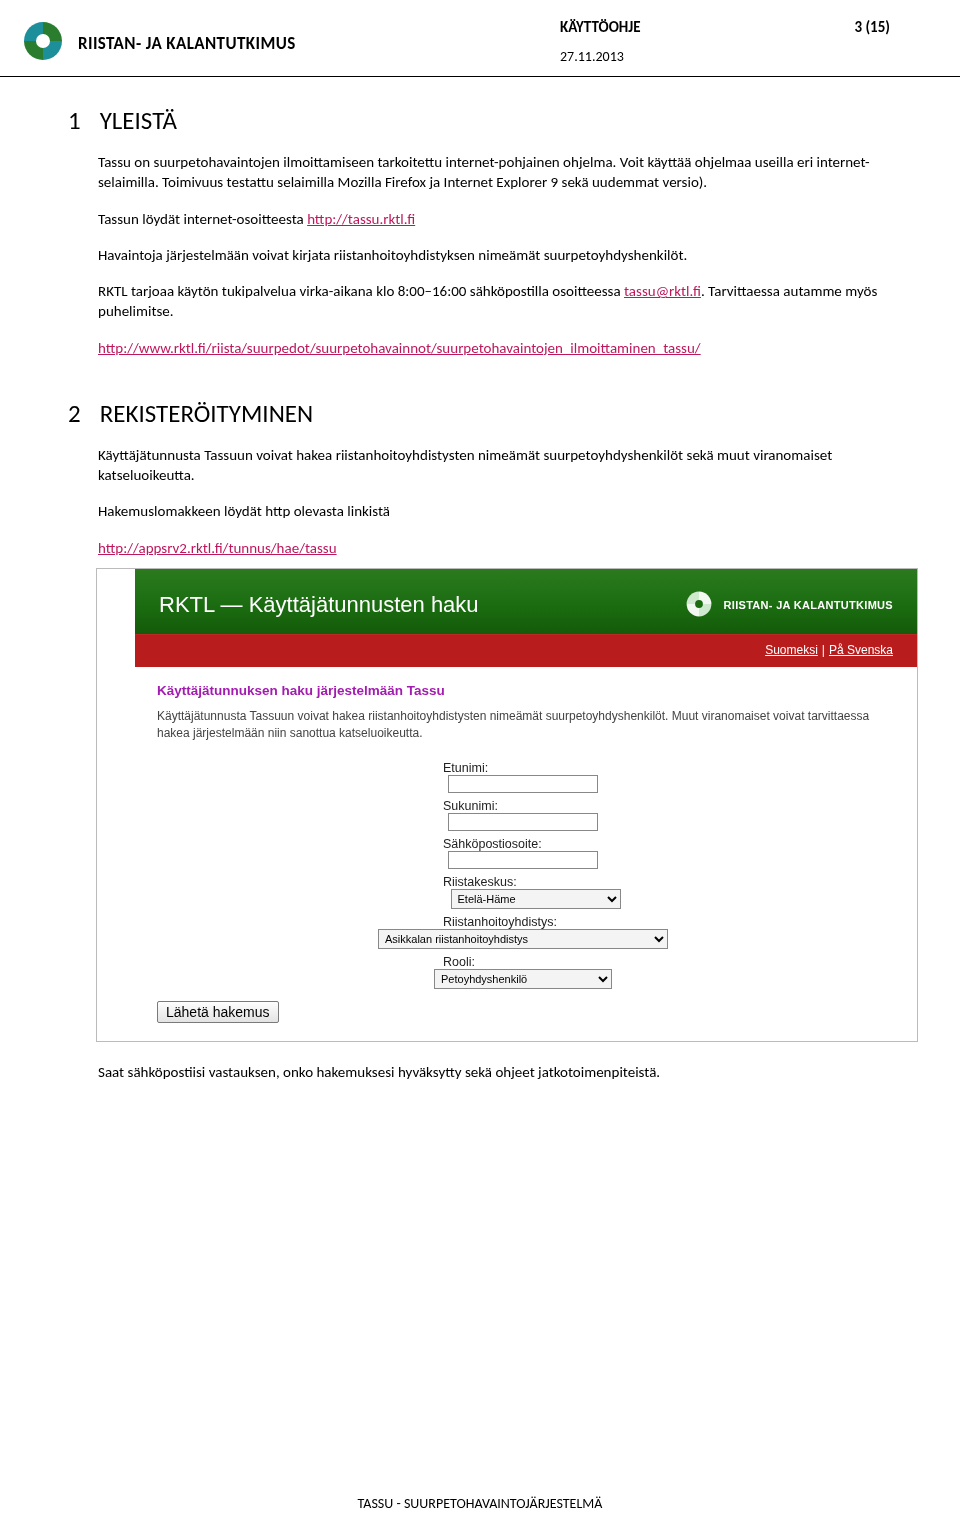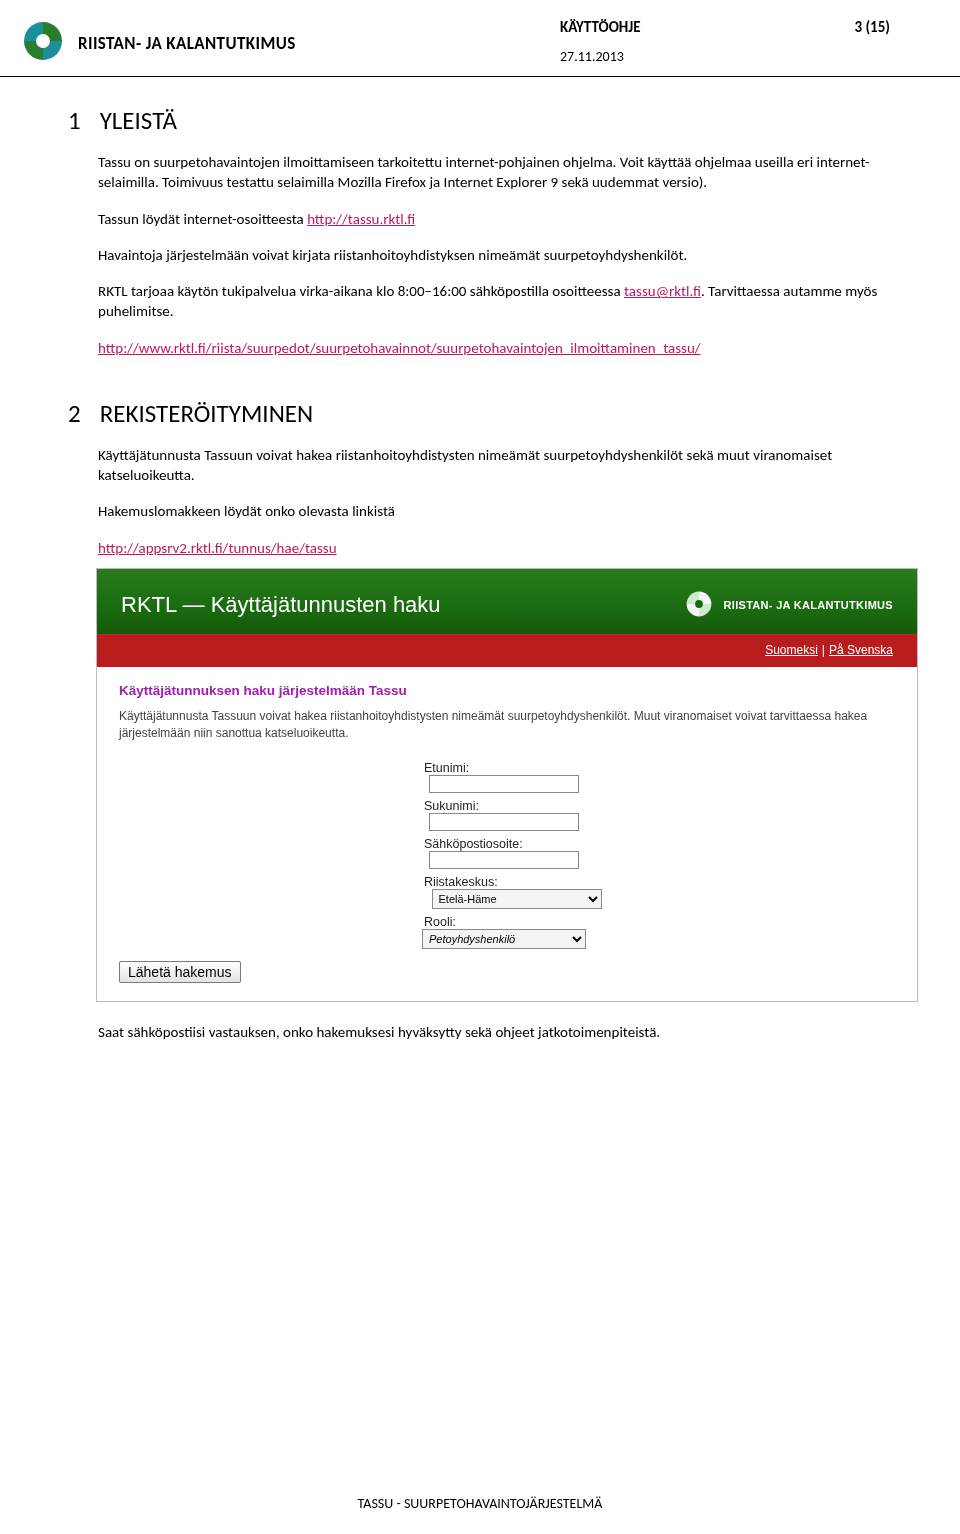--- a/index.html
+++ b/index.html
@@ -39,20 +39,21 @@
   h1.section .section-num { font-size: 25px; }
   .para { font-size: 15px; line-height: 1.35; margin-bottom: 14px; margin-top: 16px; }
   a.link { color: #be185d; text-decoration: underline; }
   .section-block { margin-bottom: 40px; }
   .screenshot-frame {
     border: 1px solid #bbb;
     margin: 10px 0 14px -2px;
     width: 822px;
     background: #fff;
     font-family: Verdana, Arial, sans-serif;
+    padding-left: 38px;
   }
   .ss-topbar {
     background: linear-gradient(#2b7a1e, #1a6b10 60%, #145a0a);
     color: #fff;
     padding: 20px 24px 12px 24px;
     display: flex;
     justify-content: space-between;
     align-items: center;
   }
   .ss-title { font-size: 22px; font-weight: 400; }
@@ -76,21 +77,21 @@
   .ss-input {
     border: 1px solid #888; background: #fff; height: 18px; width: 150px;
     font-family: Verdana, Arial, sans-serif; font-size: 11px; padding: 0 2px;
   }
   .ss-select {
     border: 1px solid #888; background: #f4f4f4; height: 20px;
     font-family: Verdana, Arial, sans-serif; font-size: 11px; padding: 1px 2px;
   }
   .ss-select.w1 { width: 170px; margin-left: 25px; }
   .ss-select.w2 { width: 290px; }
-  .ss-select.w3 { width: 164px; font-style: italic; }
+  .ss-select.w3 { width: 178px; }
   .ss-button {
     border: 1px solid #7a7a7a;
     background: linear-gradient(#fefefe,#e3e3e3);
     font-family: Verdana, Arial, sans-serif;
     font-size: 14px; padding: 2px 8px; border-radius: 2px; margin-top: 6px;
     cursor: pointer;
   }
   .footer {
     position: absolute;
     bottom: 22px;
@@ -143,21 +144,21 @@
     </p>
     <p class="para"><a class="link">http://www.rktl.fi/riista/suurpedot/suurpetohavainnot/suurpetohavaintojen_ilmoittaminen_tassu/</a></p>
   </div>
 
   <div class="section-block">
     <h1 class="section">
       <span class="section-num">2</span>
       <span>REKISTERÖITYMINEN</span>
     </h1>
     <p class="para">Käyttäjätunnusta Tassuun voivat hakea riistanhoitoyhdistysten nimeämät suurpetoyhdyshenkilöt sekä muut viranomaiset katseluoikeutta.</p>
-    <p class="para" style="margin-bottom:2px">Hakemuslomakkeen löydät onko olevasta linkistä</p>
+    <p class="para" style="margin-bottom:2px">Hakemuslomakkeen löydät http olevasta linkistä</p>
     <p class="para" style="margin-bottom:6px"><a class="link">http://appsrv2.rktl.fi/tunnus/hae/tassu</a></p>
 
     <div class="screenshot-frame">
       <div class="ss-topbar">
         <div class="ss-title">RKTL — Käyttäjätunnusten haku</div>
         <div class="ss-logo-block">
           <span>
             <svg viewBox="0 0 46 46">
               <path d="M23 4 A19 19 0 0 1 42 23 L23 23 Z" fill="#ffffff" opacity="0.95"></path>
               <path d="M23 4 A19 19 0 0 0 4 23 L23 23 Z" fill="#cfe9cf"></path>
@@ -188,20 +189,26 @@
           <div class="ss-form-label">Sähköpostiosoite:</div>
           <input class="ss-input" value="" style="">
         </div>
         <div class="ss-form-row">
           <div class="ss-form-label">Riistakeskus:</div>
           <select class="ss-select w1">
             <option>Etelä-Häme</option>
           </select>
         </div>
         <div class="ss-form-row">
+          <div class="ss-form-label">Riistanhoitoyhdistys:</div>
+          <select class="ss-select w2">
+            <option>Asikkalan riistanhoitoyhdistys</option>
+          </select>
+        </div>
+        <div class="ss-form-row">
           <div class="ss-form-label">Rooli:</div>
           <select class="ss-select w3">
             <option>Petoyhdyshenkilö</option>
           </select>
         </div>
         <button class="ss-button">Lähetä hakemus</button>
       </div>
     </div>
 
     <p class="para" style="margin-top:20px">Saat sähköpostiisi vastauksen, onko hakemuksesi hyväksytty sekä ohjeet jatkotoimenpiteistä.</p>

